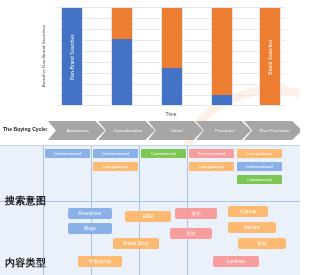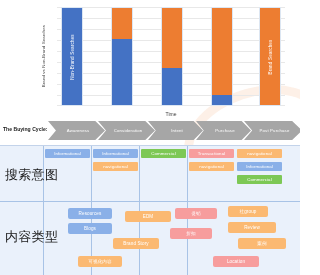--- a/index.html
+++ b/index.html
@@ -154,24 +154,25 @@
   }
   #row-div {
     position: absolute;
     left: 0; top: 55px;
     width: 300px; height: 1px;
     background: #a8c3e6;
   }
   #intent-label, #content-label {
     position: absolute;
     left: 5px;
-    font-size: 13px;
-    font-weight: normal;
+    font-size: 10px;
+    font-weight: bold;
     color: #1c1c1c;
     letter-spacing: .3px;
+    margin-top: 28px;
   }
   #intent-label { top: 20px; }
   #content-label { top: 82px; }
 
   .chip {
     position: absolute;
     height: 9px;
     border-radius: 1px;
     display: flex;
     align-items: center;

